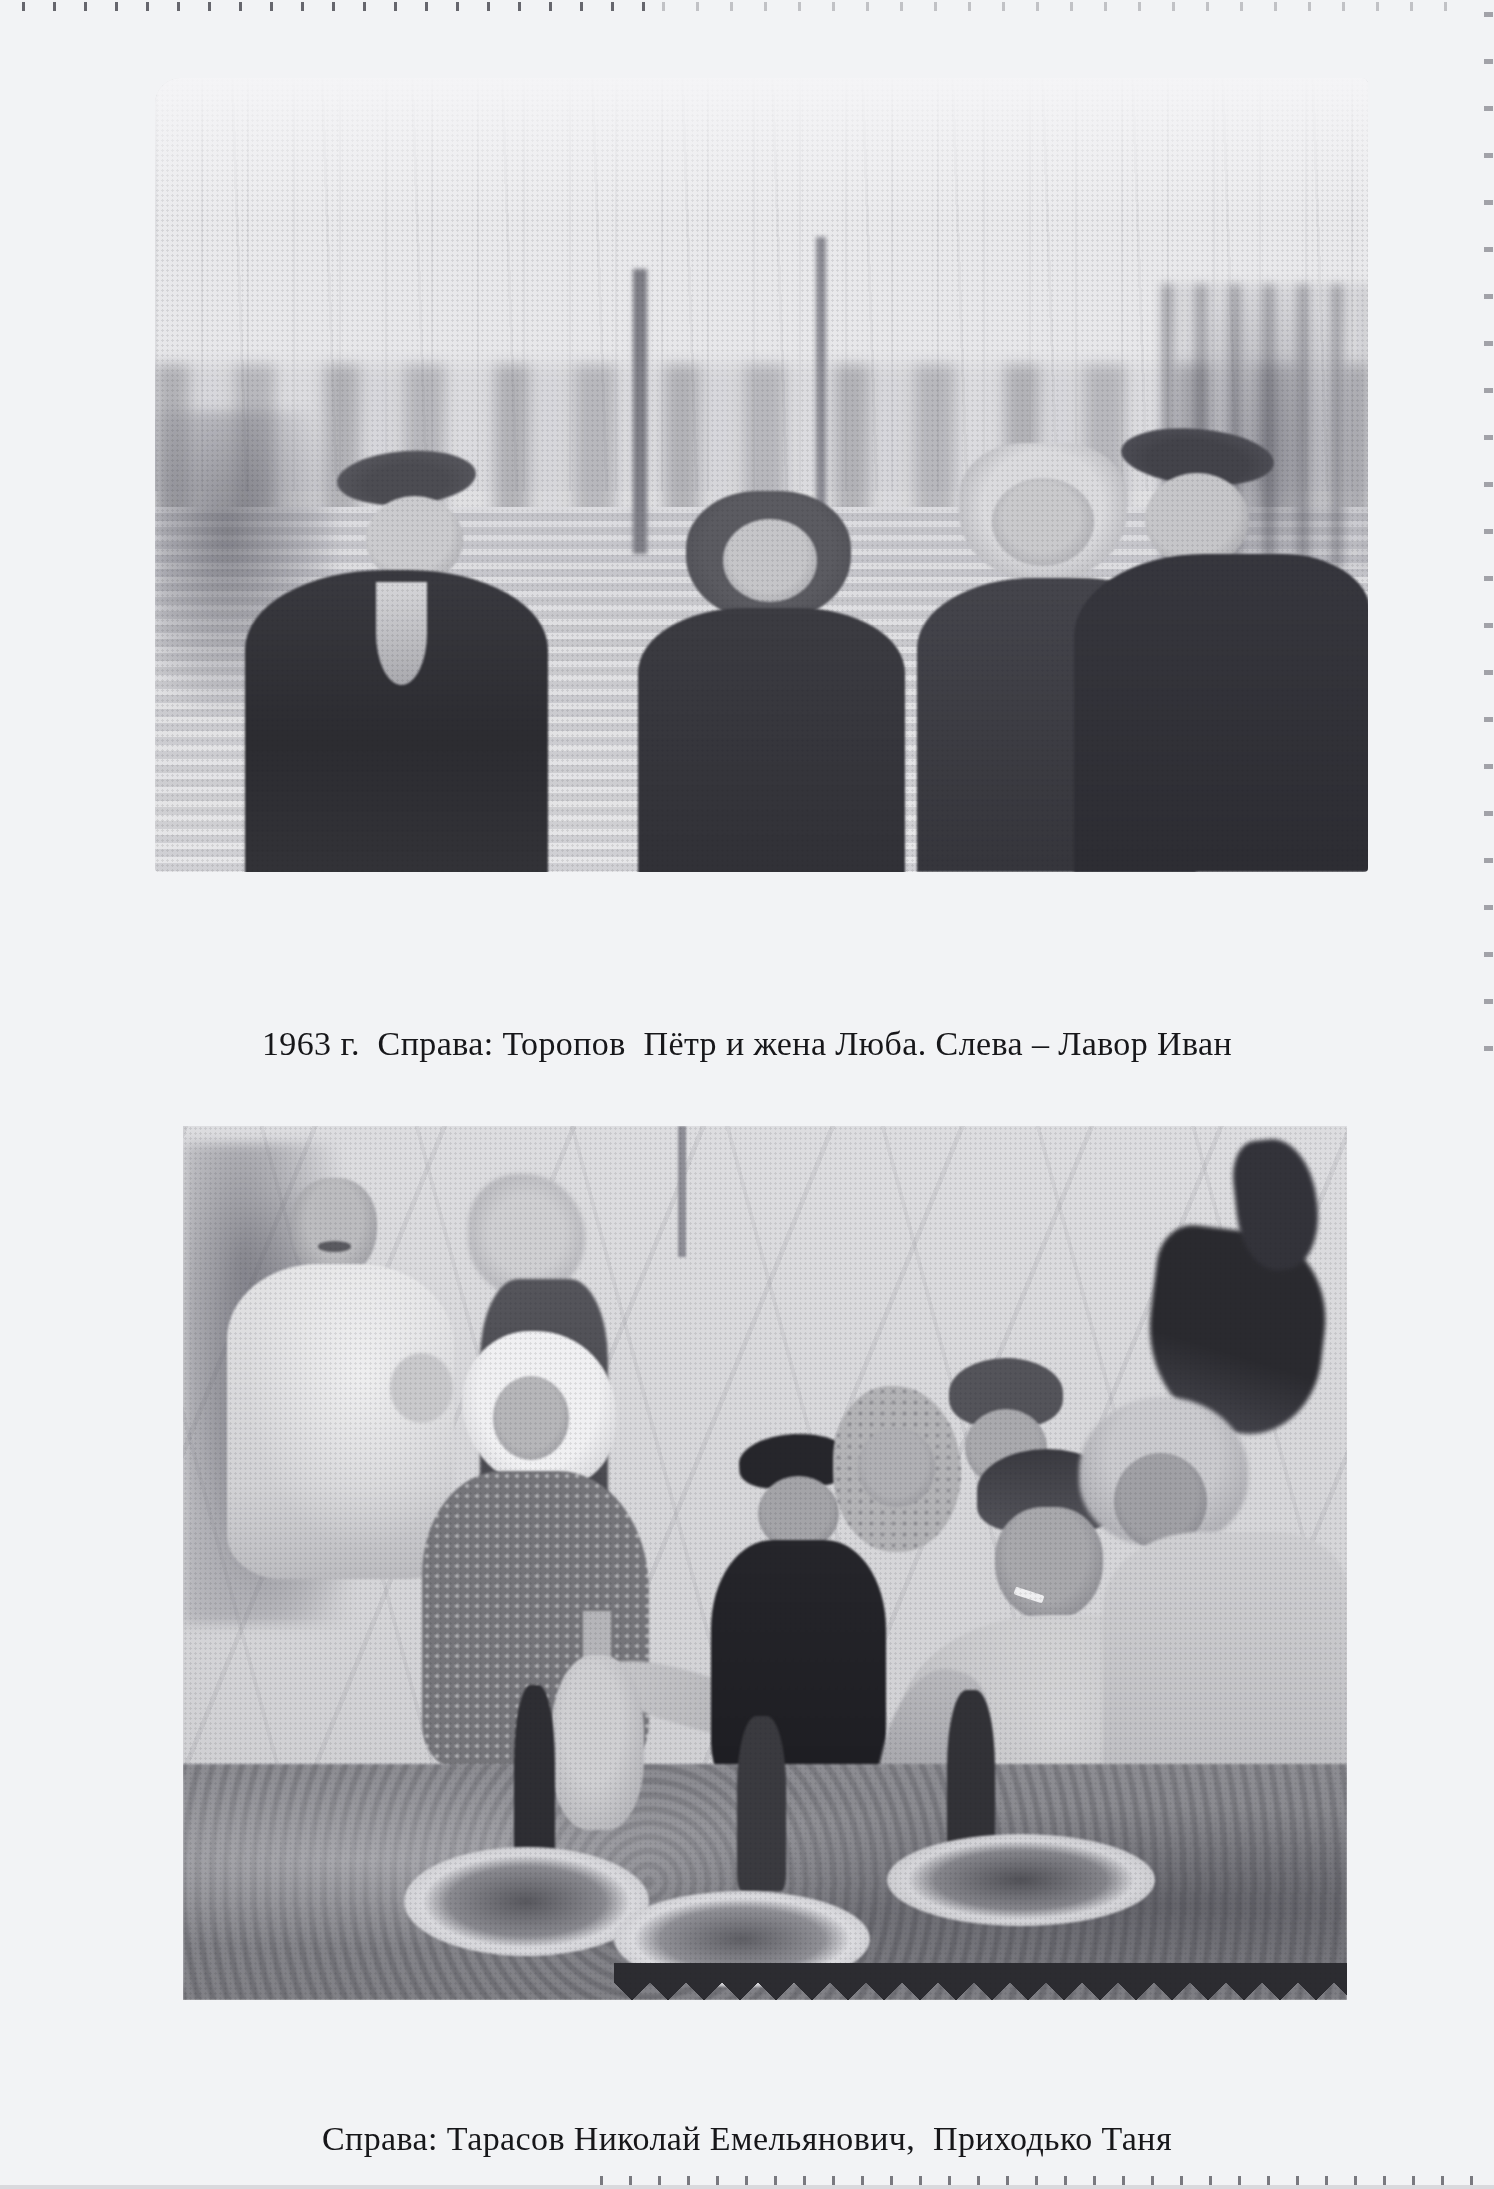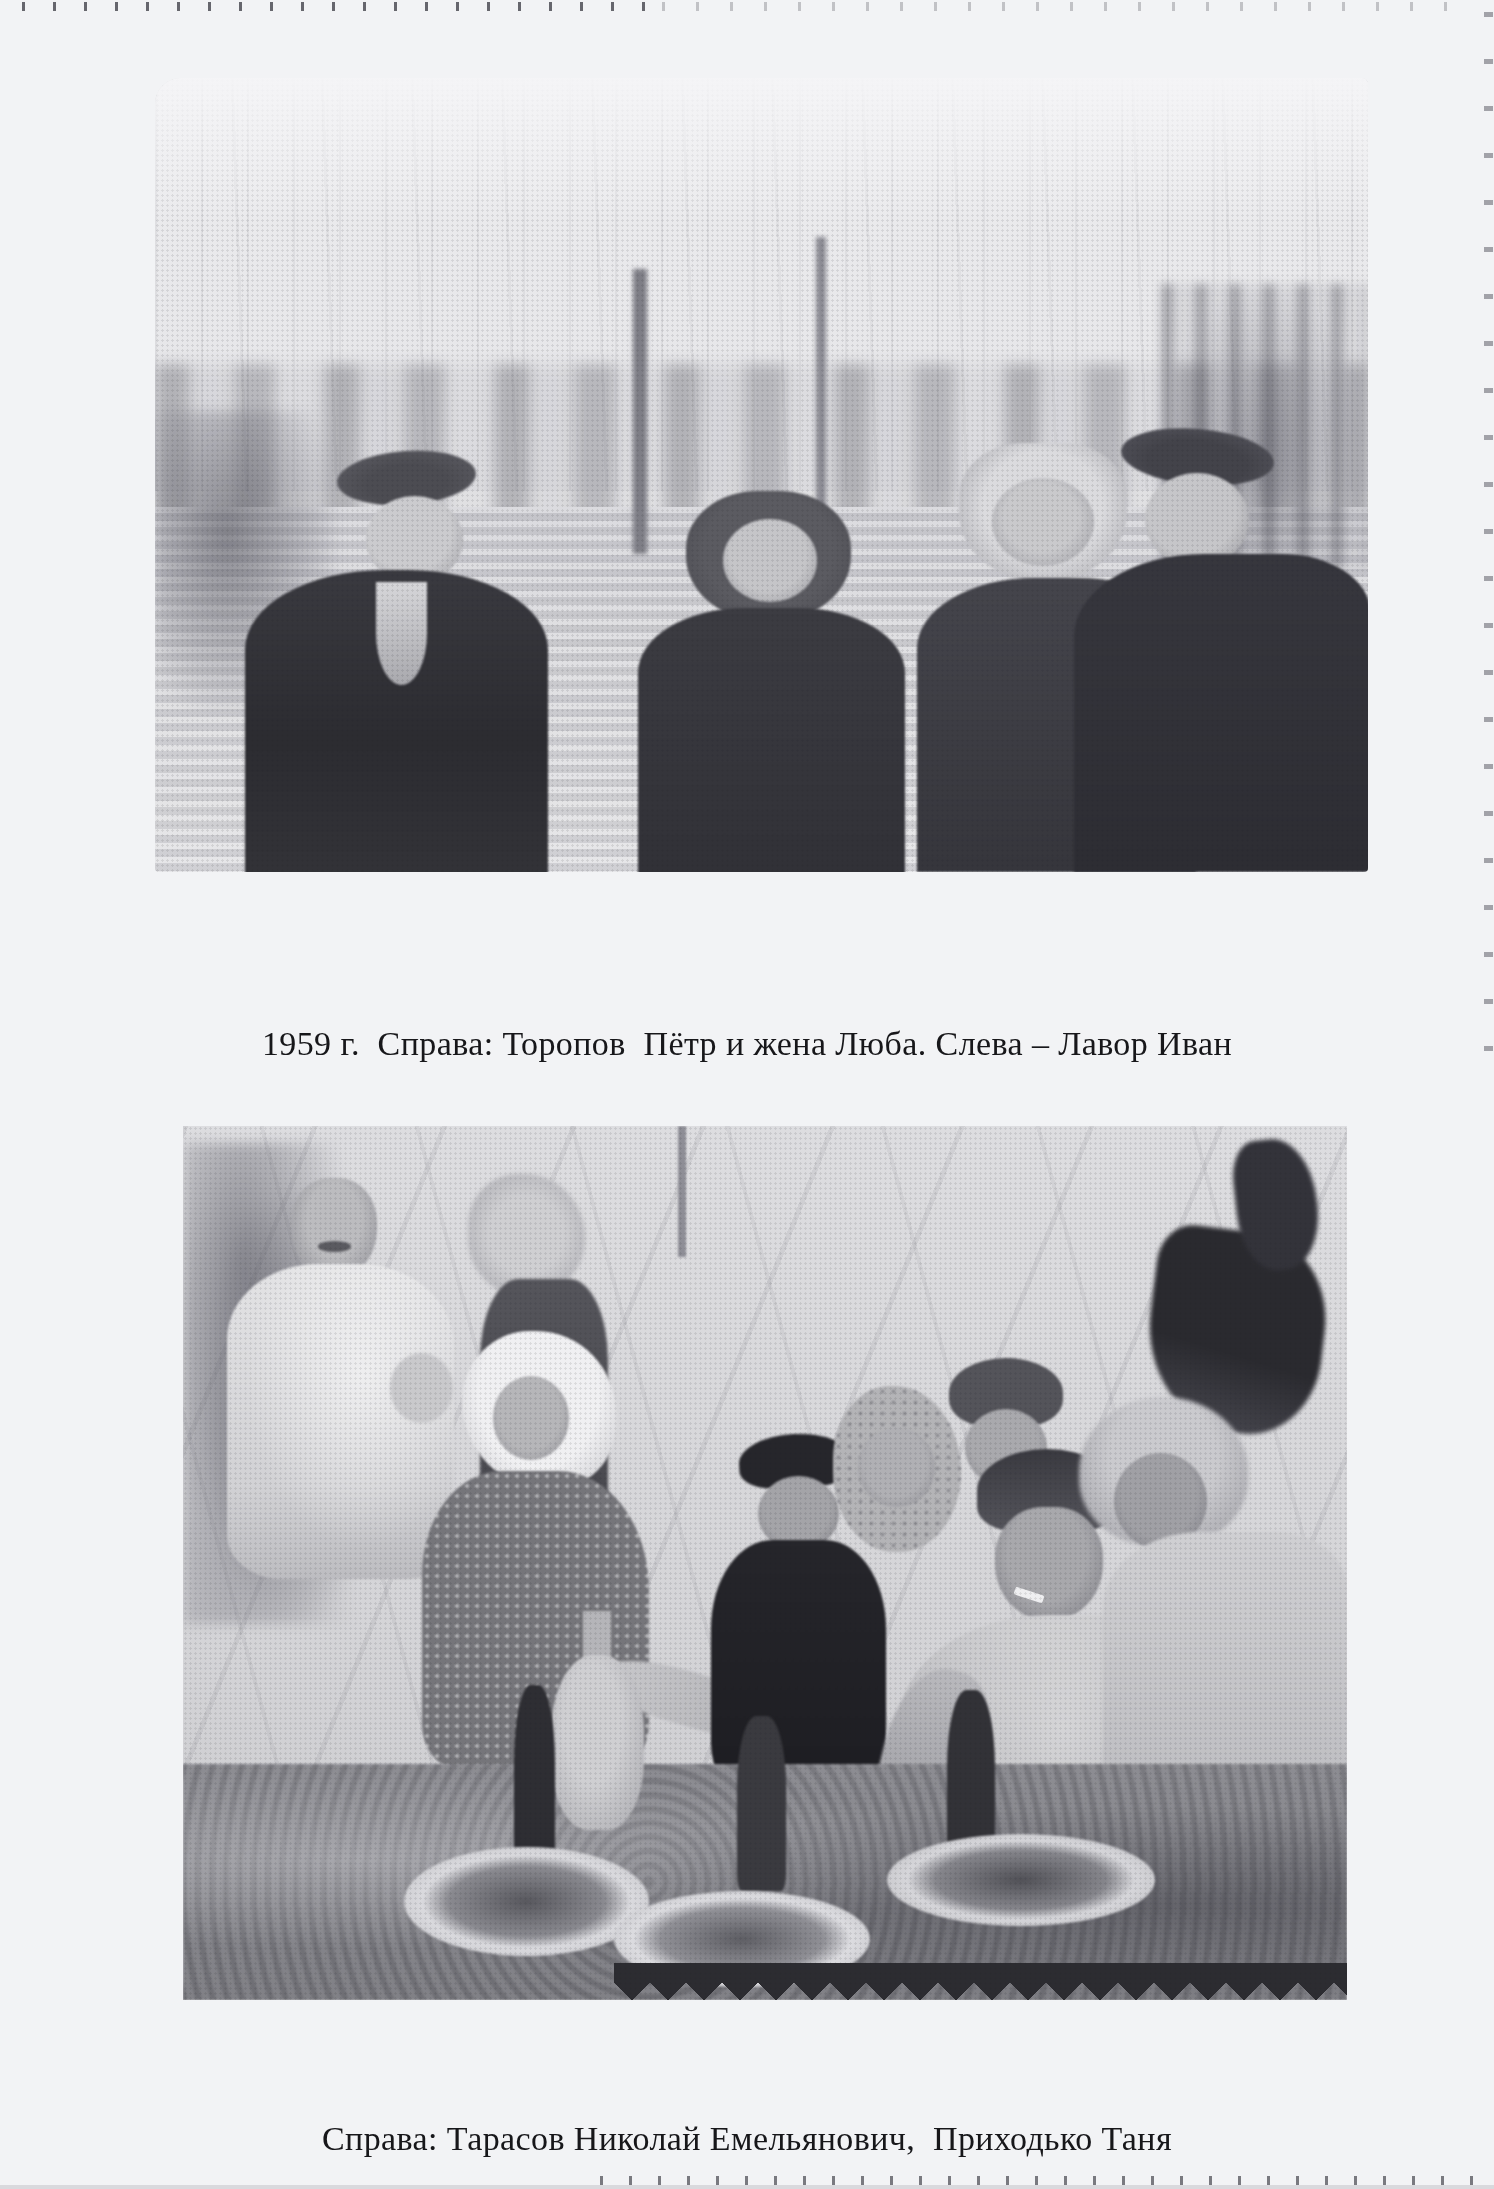--- a/index.html
+++ b/index.html
@@ -105,21 +105,21 @@
     <div class="p" style="left:81.6%;top:49.8%;width:8.6%;height:11.6%;
       background:radial-gradient(ellipse at 45% 42%, #c6c6c9 55%, #96969c 100%); border-radius:50%; filter:blur(1px);"></div>
     <div class="p" style="left:75.8%;top:60%;width:24.4%;height:40%;
       background:linear-gradient(180deg,#37373e,#2d2d33); border-radius:44% 30% 0 0 / 26% 18% 0 0; filter:blur(1px);"></div>
 
     <div class="halftone"></div>
     <div class="fadeTop"></div>
   </div>
 
   <div id="cap1" class="caption">
-    <div>1959 г.  Справа: Торопов  Пётр и жена Люба. Слева – Лавор Иван</div>
+    <div>1963 г.  Справа: Торопов  Пётр и жена Люба. Слева – Лавор Иван</div>
     <div>Никифорович</div>
   </div>
 
   <div id="photo2" class="photo" role="img" aria-label="black-and-white photo: group picnicking on the ground with bottles and plates of food">
 
     <div class="p" style="inset:0;
       background:
         repeating-linear-gradient(112deg, rgba(130,130,138,.14) 0 5px, transparent 5px 120px),
         repeating-linear-gradient(75deg, rgba(120,120,128,.10) 0 4px, transparent 4px 150px),
         linear-gradient(180deg,#dddde0 0%,#d5d5d8 55%,#c9c9cd 100%);"></div>

